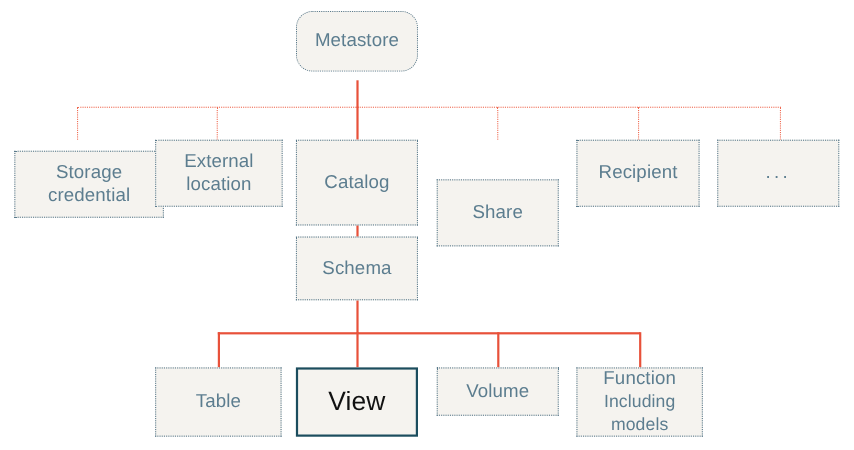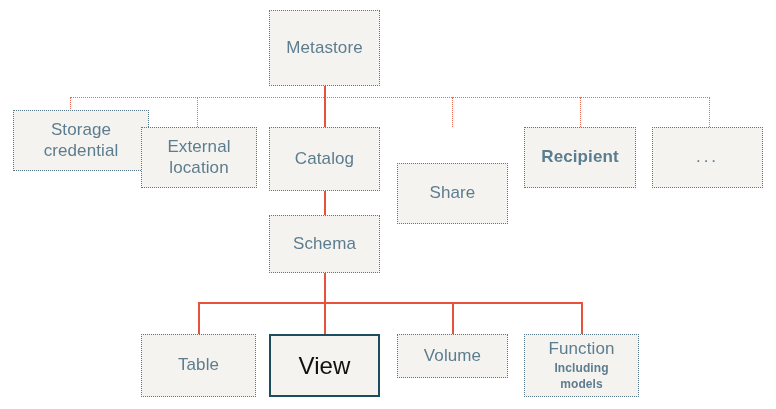--- a/index.html
+++ b/index.html
@@ -31,25 +31,24 @@
     text-align: center;
     color: #5c7d8f;
     font-size: 17px;
     line-height: 1.22;
     letter-spacing: 0.1px;
     z-index: 3;
   }
   .node .label { display: block; }
   .node .sublabel {
     display: block;
-    font-size: 12px;
+    font-size: 16px;
     line-height: 1.25;
     margin-top: 1px;
     color: #5c7d8f;
-    font-weight: bold;
   }
   .node.highlight {
     border: 2px solid #1b4d5e;
     color: #111111;
     font-size: 24px;
   }
   .node.ellipsis {
     letter-spacing: 3px;
     font-size: 17px;
   }
@@ -96,43 +95,43 @@
 
   <div class="conn sol-v" style="left:324px; top:188px; height:28px;"></div>
 
   <div class="conn sol-v" style="left:324px; top:273px; height:30px;"></div>
   <div class="conn sol-h" style="left:198px; top:302px; width:384px;"></div>
   <div class="conn sol-v" style="left:198px; top:302px; height:32px;"></div>
   <div class="conn sol-v" style="left:324px; top:302px; height:32px;"></div>
   <div class="conn sol-v" style="left:452px; top:302px; height:32px;"></div>
   <div class="conn sol-v" style="left:581px; top:302px; height:32px;"></div>
 
-  <div class="node" style="left:269px; top:10px; width:111px; height:76px;">
+  <div class="node" style="left:269px; top:10px; width:111px; height:55px;border-radius:15px;">
     <span class="label">Metastore</span>
   </div>
 
-  <div class="node" style="left:13px; top:110px; width:136px; height:61px;">
+  <div class="node" style="left:13px; top:137px; width:136px; height:61px;">
     <span class="label">Storage</span>
     <span class="label">credential</span>
   </div>
 
   <div class="node" style="left:141px; top:127px; width:116px; height:61px;align-items:center;">
     <span class="label">External</span>
     <span class="label">location</span>
   </div>
 
-  <div class="node" style="left:269px; top:127px; width:111px; height:64px;">
+  <div class="node" style="left:269px; top:127px; width:111px; height:78px;">
     <span class="label">Catalog</span>
   </div>
 
   <div class="node" style="left:397px; top:127px; width:111px; height:61px;margin-top:36px;">
     <span class="label">Share</span>
   </div>
 
-  <div class="node" style="left:524px; top:127px; width:112px; height:61px;font-weight:bold;">
+  <div class="node" style="left:524px; top:127px; width:112px; height:61px;">
     <span class="label">Recipient</span>
   </div>
 
   <div class="node ellipsis" style="left:652px; top:127px; width:111px; height:61px;">
     <span class="label">...</span>
   </div>
 
   <div class="node" style="left:269px; top:215px; width:111px; height:58px;">
     <span class="label">Schema</span>
   </div>

